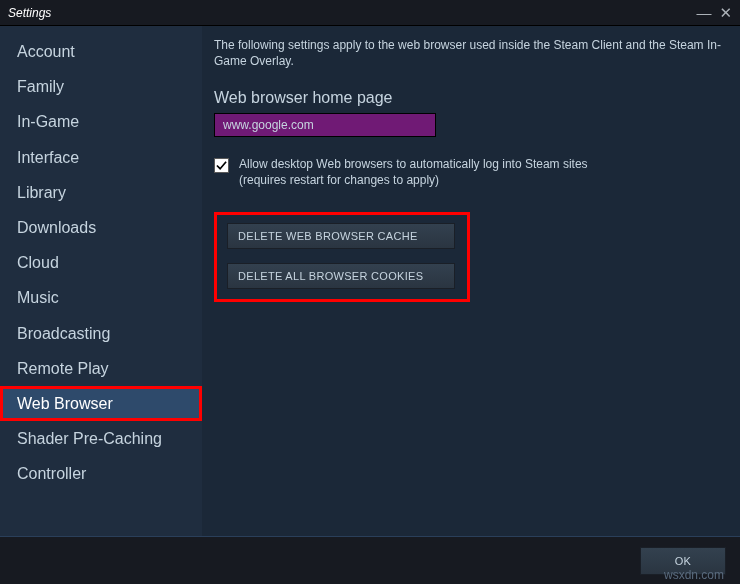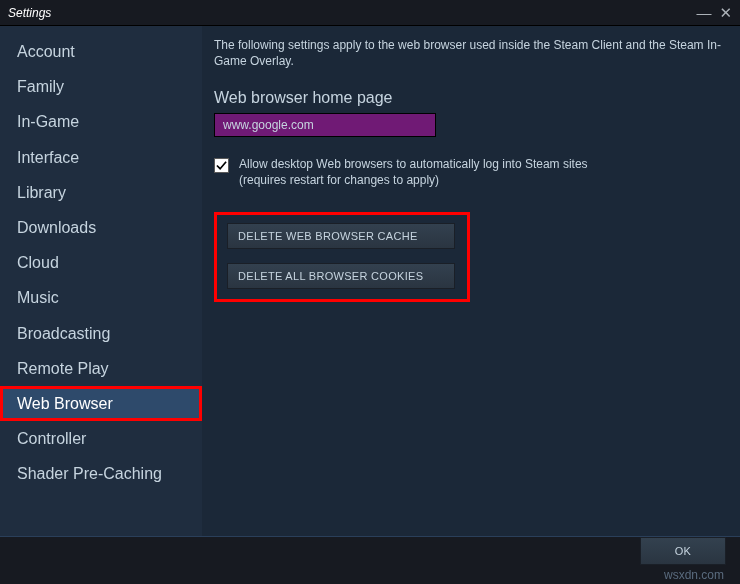--- a/index.html
+++ b/index.html
@@ -135,21 +135,21 @@
     .action-button + .action-button { margin-top: 14px; }
     .footer {
       position: absolute;
       bottom: 0;
       left: 0;
       right: 0;
       height: 48px;
       background: #171a21;
       border-top: 1px solid #2a3f5a;
       display: flex;
-      align-items: flex-start;
+      align-items: center;
       justify-content: flex-end;
       padding: 0 14px;
       gap: 10px;
     }
     .footer-button {
       background: linear-gradient(to bottom, #33414f, #2a3541);
       border: 1px solid #1a1f27;
       color: #c6d4df;
       font-size: 11px;
       padding: 7px 0;
@@ -183,22 +183,22 @@
     <div class="sidebar-item"><span>Family</span></div>
     <div class="sidebar-item"><span>In-Game</span></div>
     <div class="sidebar-item"><span>Interface</span></div>
     <div class="sidebar-item"><span>Library</span></div>
     <div class="sidebar-item"><span>Downloads</span></div>
     <div class="sidebar-item"><span>Cloud</span></div>
     <div class="sidebar-item"><span>Music</span></div>
     <div class="sidebar-item"><span>Broadcasting</span></div>
     <div class="sidebar-item"><span>Remote Play</span></div>
     <div class="sidebar-item selected highlighted"><span>Web Browser</span></div>
+    <div class="sidebar-item"><span>Shader Pre-Caching</span></div>
     <div class="sidebar-item"><span>Controller</span></div>
-    <div class="sidebar-item"><span>Shader Pre-Caching</span></div>
   </div>
 
   <div class="content">
     <div class="description">The following settings apply to the web browser used inside the Steam Client and the Steam In-Game Overlay.</div>
 
     <div class="field-label">Web browser home page</div>
     <input class="text-input" type="text" value="www.google.com" style="">
 
     <div class="checkbox-row">
       <div class="checkbox">

